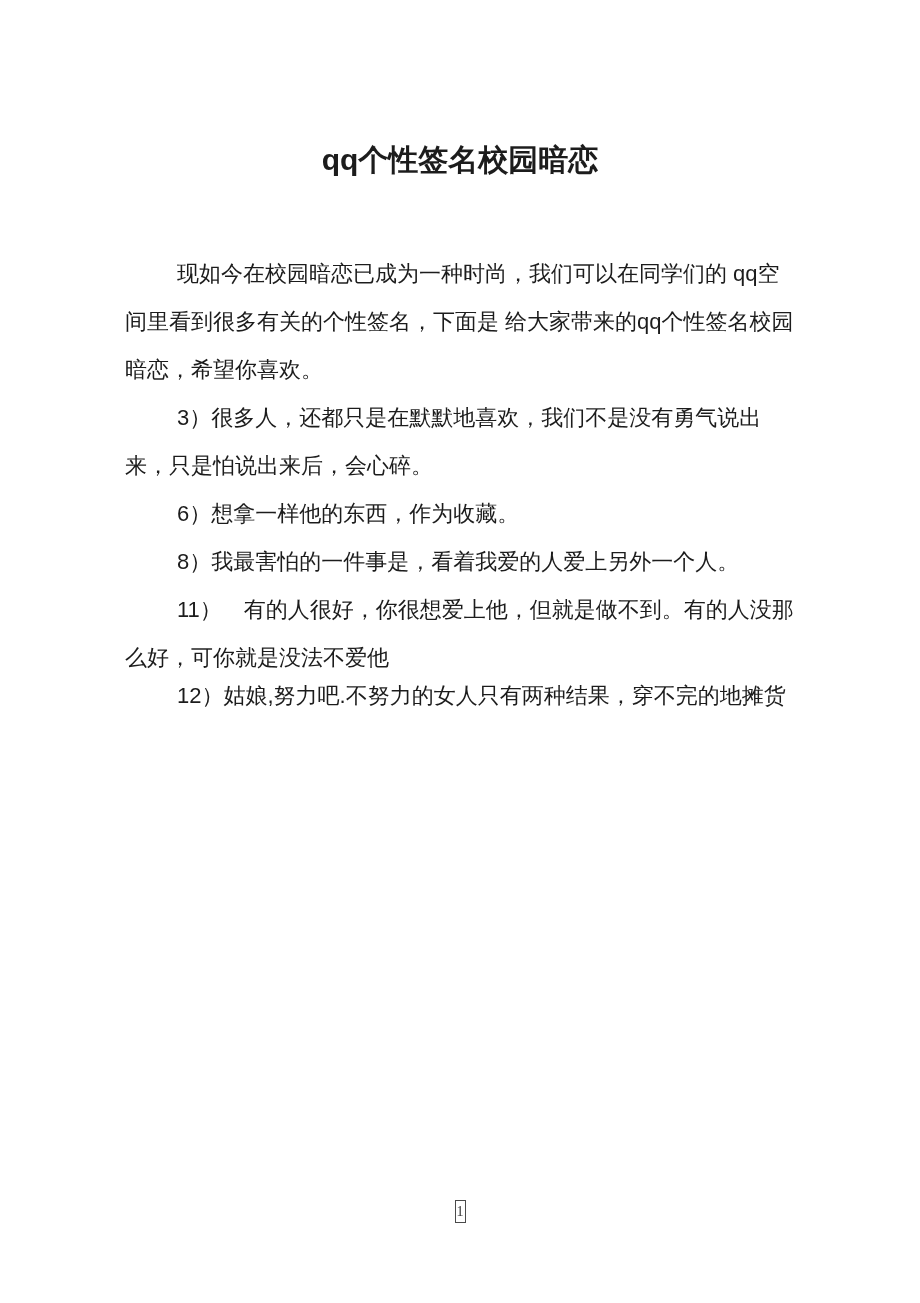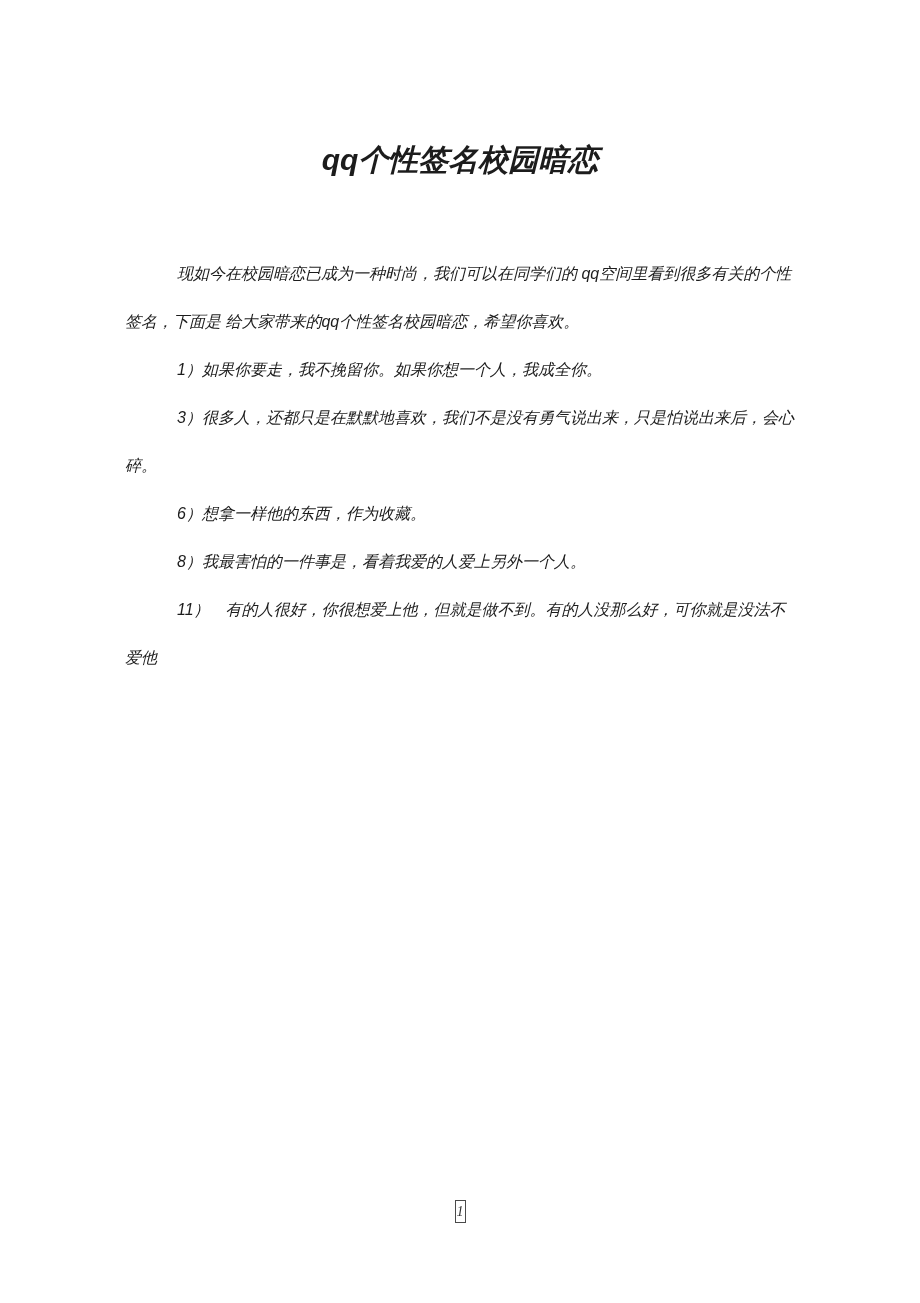--- a/index.html
+++ b/index.html
@@ -10,37 +10,36 @@
   .page {
     position: relative;
     width: 920px;
     height: 1303px;
     box-sizing: border-box;
     padding: 0 125px;
     background: #ffffff;
     color: #1c1c1c;
     font-family: "Liberation Sans", "DejaVu Sans", sans-serif;
     overflow: hidden;
-    font-style: italic;
   }
   .doc-title {
     margin: 0;
     padding-top: 141px;
     font-size: 30px;
     line-height: 37px;
     font-weight: 700;
     text-align: center;
     color: #1c1c1c;
   }
   .doc-body {
     margin-top: 72px;
   }
   .para {
     margin: 0;
-    font-size: 16px;
+    font-size: 22px;
     line-height: 48px;
     text-indent: 52px;
     text-align: left;
     word-break: break-word;
   }
   .para.tight {
     margin-top: -10px;
   }
   .page-footer {
     position: absolute;
@@ -68,25 +67,25 @@
 <body>
 
 <div class="page">
 
   <h1 class="doc-title">qq个性签名校园暗恋</h1>
 
   <div class="doc-body">
 
     <p class="para">现如今在校园暗恋已成为一种时尚，我们可以在同学们的 qq空间里看到很多有关的个性签名，下面是 给大家带来的qq个性签名校园暗恋，希望你喜欢。</p>
 
-    <p class="para">1）如果你要走，我不挽留你。如果你想一个人，我成全你。</p>
     <p class="para">3）很多人，还都只是在默默地喜欢，我们不是没有勇气说出来，只是怕说出来后，会心碎。</p>
     <p class="para">6）想拿一样他的东西，作为收藏。</p>
     <p class="para">8）我最害怕的一件事是，看着我爱的人爱上另外一个人。</p>
     <p class="para">11）　有的人很好，你很想爱上他，但就是做不到。有的人没那么好，可你就是没法不爱他</p>
+    <p class="para tight">12）姑娘,努力吧.不努力的女人只有两种结果，穿不完的地摊货</p>
 
   </div>
 
   <div class="page-footer">
     <span class="pagenum-box"><span>1</span></span>
   </div>
 
 </div>
 
 </body></html>

